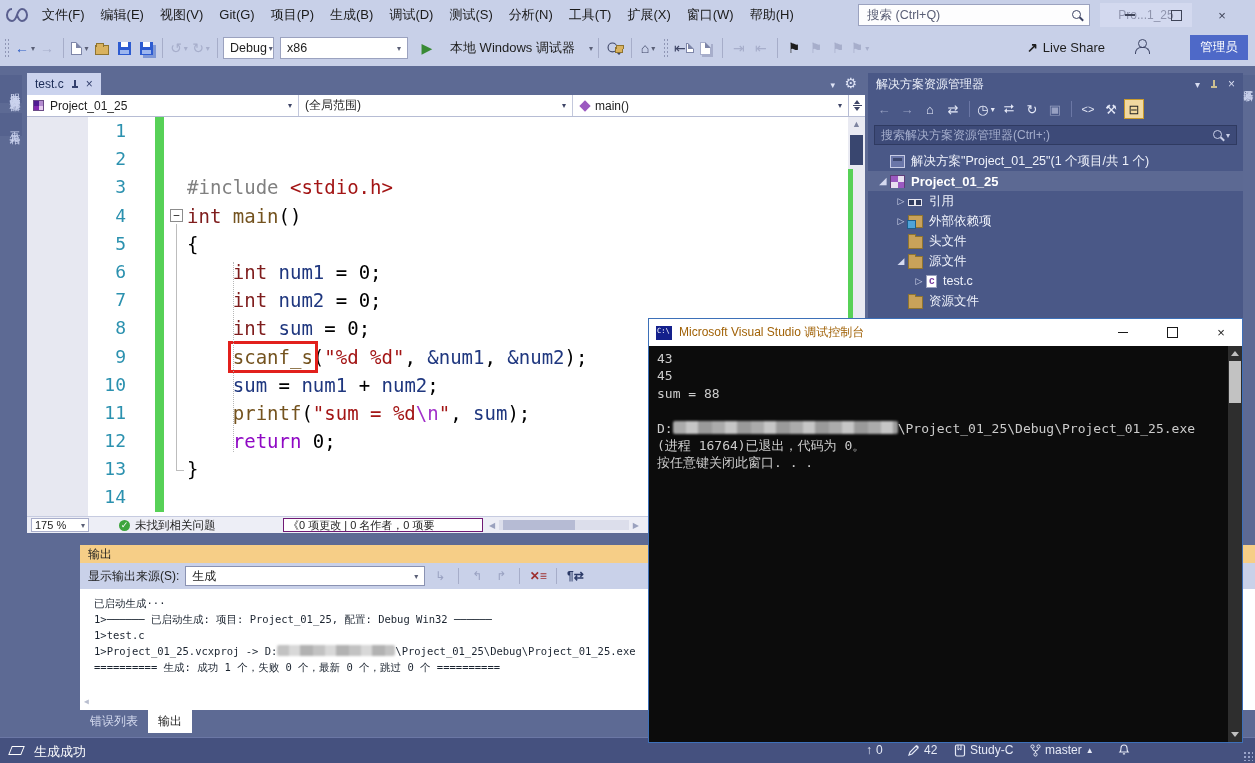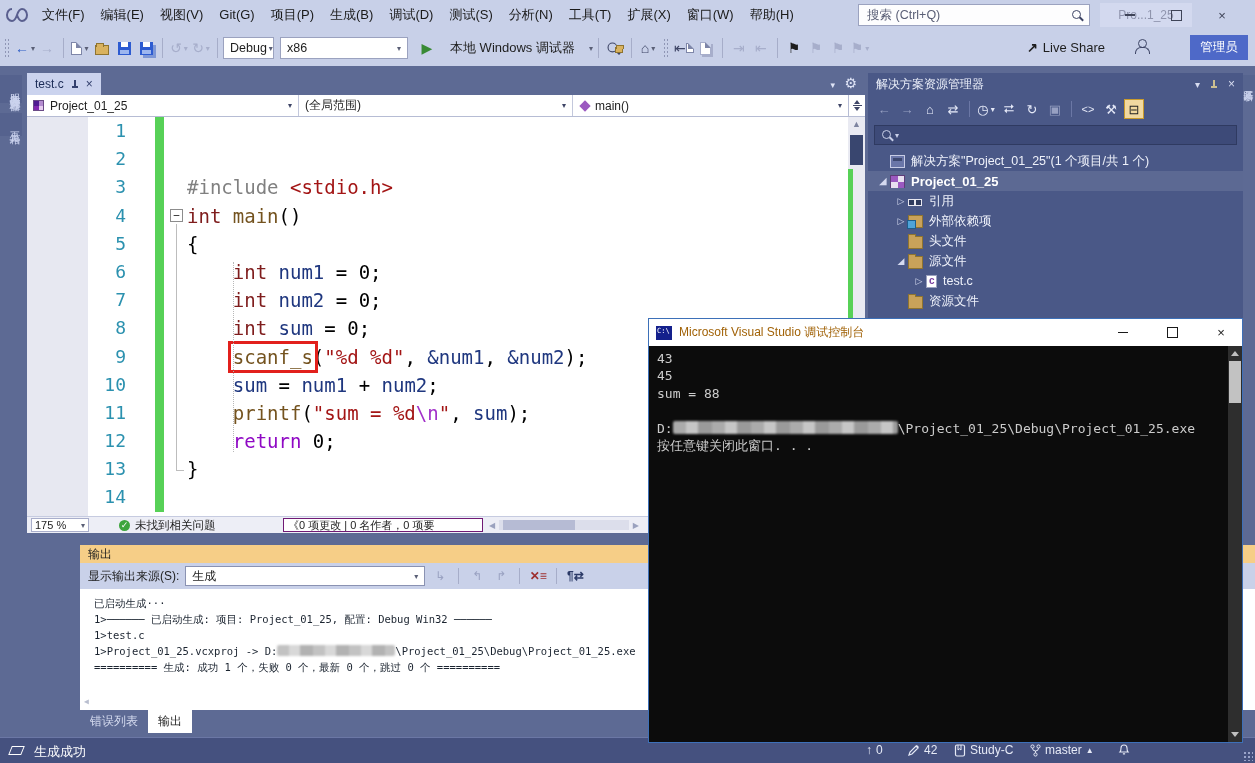--- a/index.html
+++ b/index.html
@@ -410,20 +410,21 @@
       <span class="se-ic">◷<span class="caret" style="color:#E5E9F8">▾</span></span>
       <span class="se-ic">⮂</span>
       <span class="se-ic">↻</span>
       <span class="se-ic gray">▣</span>
       <span class="se-sep"></span>
       <span class="se-ic" style="font-size:11px">&lt;&gt;</span>
       <span class="se-ic">⚒</span>
       <span class="se-ic hl">⊟</span>
     </div>
     <div id="se-search">
+      <span class="ph">搜索解决方案资源管理器(Ctrl+;)</span>
       <span class="mag"></span>
       <span class="caret" style="color:#C8CFE8">▾</span>
     </div>
     <div id="se-tree">
         <div class="tree-row" style="padding-left: 8px;">
           <span class="exp"></span>
           <span class="ti ic-solution"></span>
           <span>解决方案"Project_01_25"(1 个项目/共 1 个)</span>
         </div>
         <div class="tree-row sel bold" style="padding-left: 8px;">
@@ -551,20 +552,21 @@
       <span class="con-btn" id="con-max"></span>
       <span class="con-btn" id="con-close">×</span>
     </div>
     <div id="con-body">
       <div id="con-lines">
           <div class="con-line">43</div>
           <div class="con-line">45</div>
           <div class="con-line">sum = 88</div>
           <div class="con-line">&nbsp;</div>
           <div class="con-line"><span>D:</span><span class="blurblock"></span><span>\Project_01_25\Debug\Project_01_25.exe</span></div>
+          <div class="con-line">(进程 16764)已退出，代码为 0。</div>
           <div class="con-line">按任意键关闭此窗口. . .</div>
         </div>
     </div>
     <div id="con-scroll">
       <span class="tri-up"></span>
       <span class="thumb"></span>
       <span class="tri-dn"></span>
     </div>
   </div>
 

